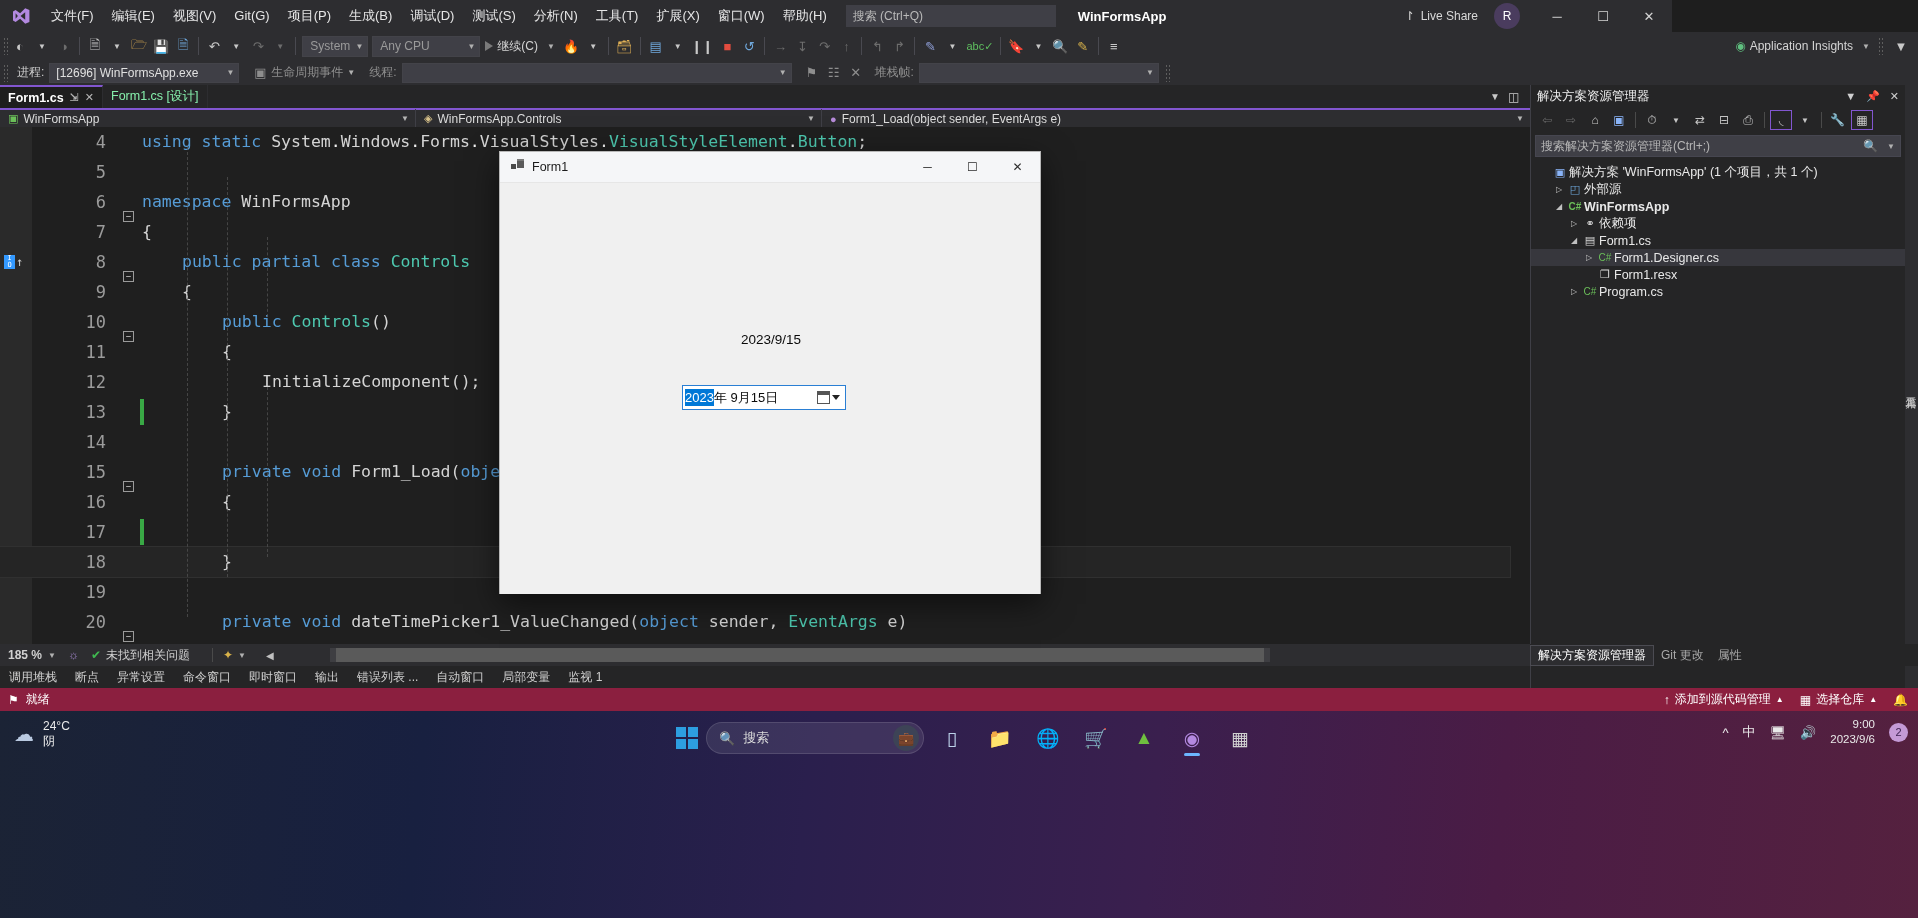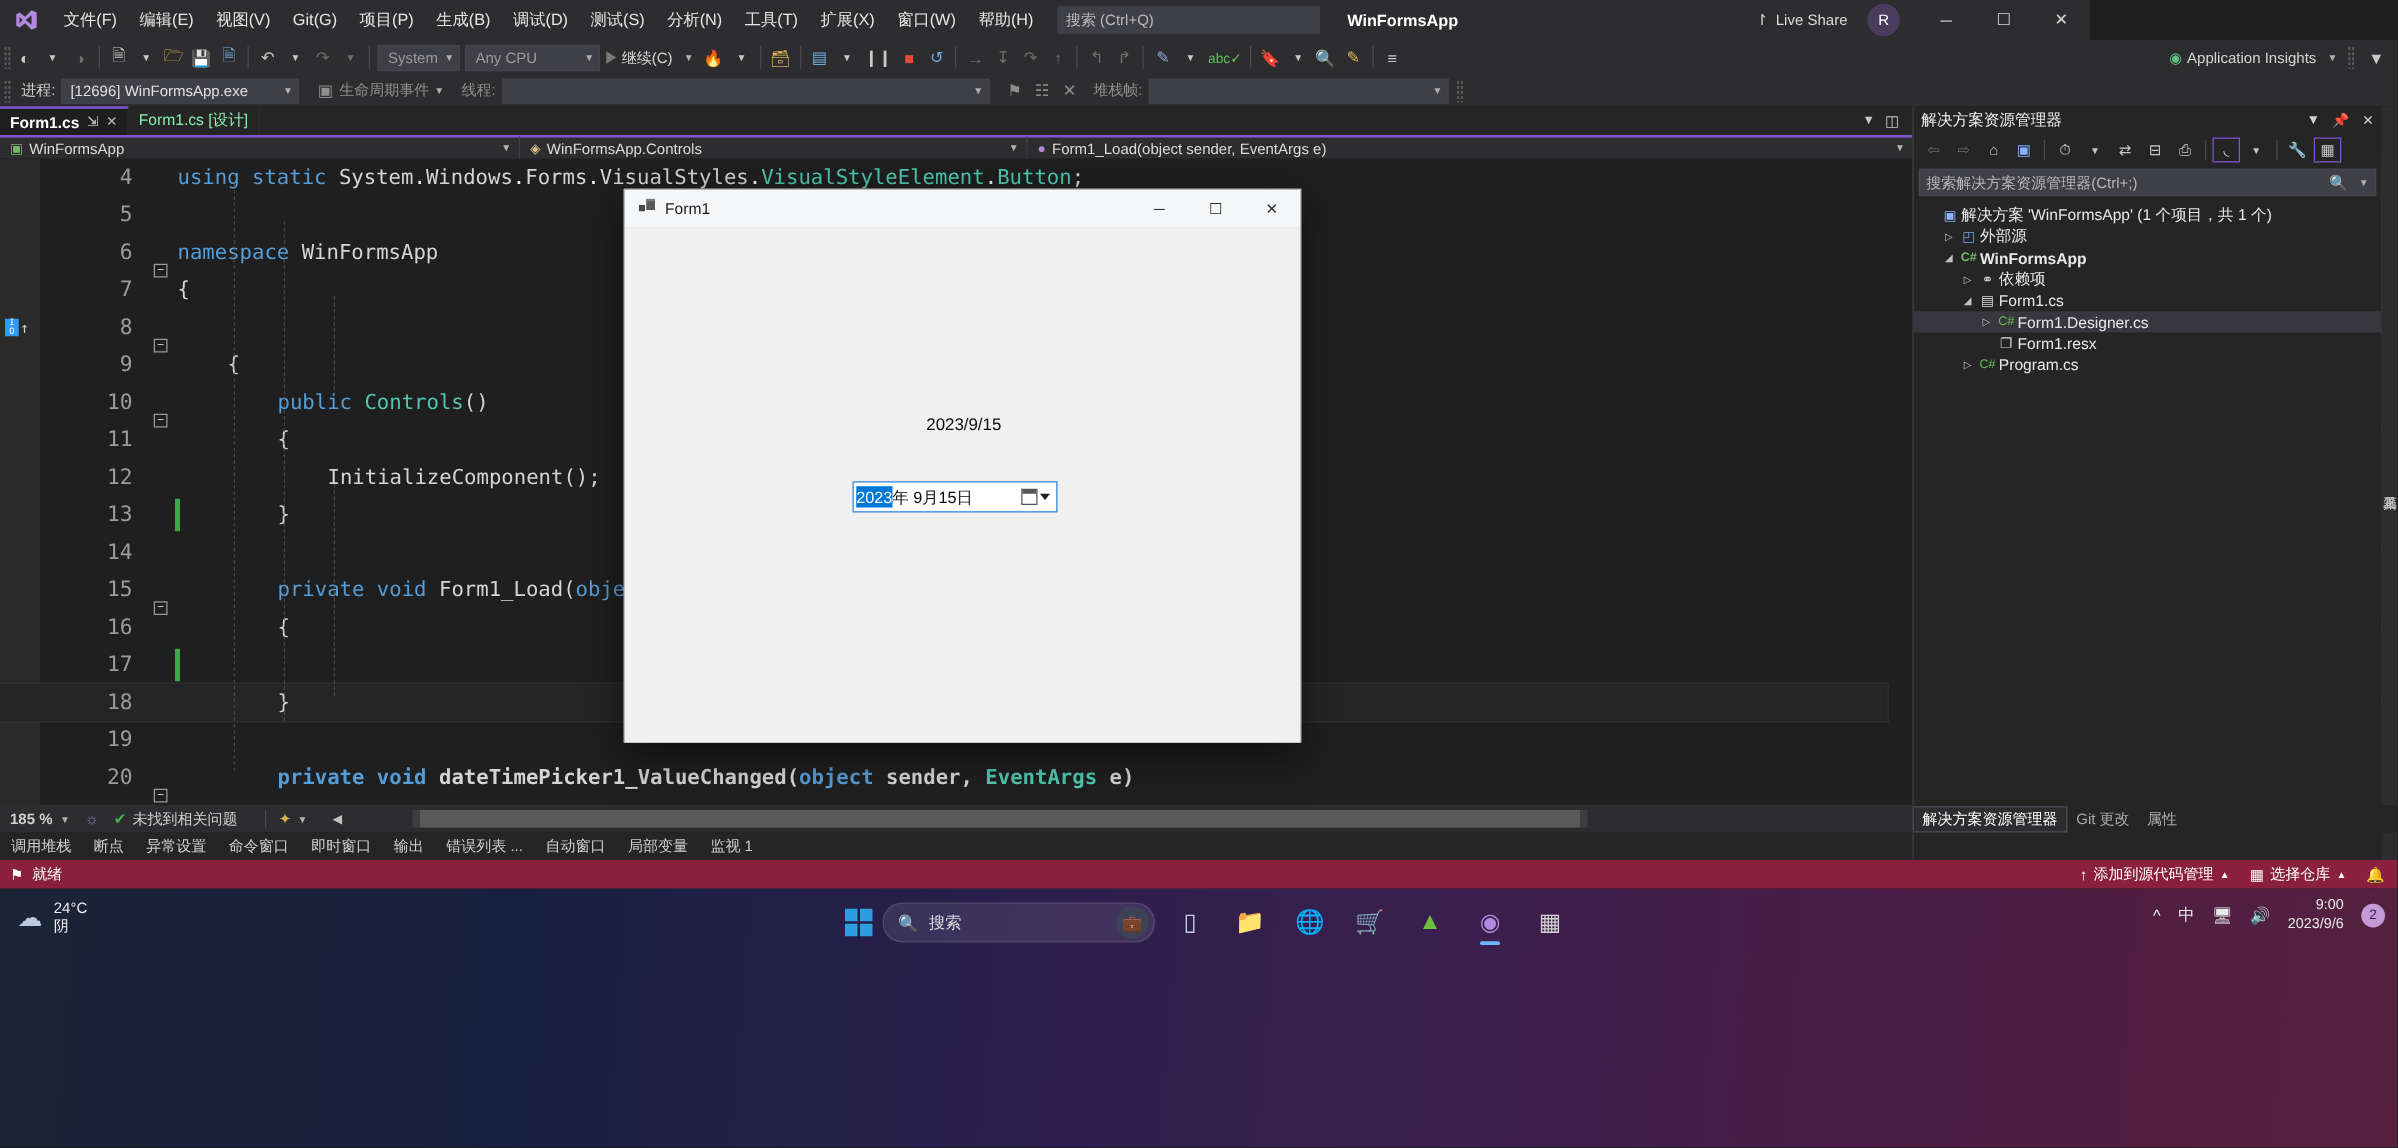--- a/index.html
+++ b/index.html
@@ -462,33 +462,33 @@
     </div>
   </div>
 
   <div class="editor">
     <div class="ind-margin"></div>
     <div class="codearea" id="codearea">
         <div class="cline"><div class="gutter">4</div><div class="foldcol"></div><div class="code" style="padding-left: 0px;"><span class="k">using</span> <span class="k">static</span> <span class="pl">System</span>.<span class="pl">Windows</span>.<span class="pl">Forms</span>.<span class="pl">VisualStyles</span>.<span class="t">VisualStyleElement</span>.<span class="t">Button</span><span class="pl">;</span></div></div>
         <div class="cline"><div class="gutter">5</div><div class="foldcol"></div><div class="code" style="padding-left: 0px;"><span class="pl"></span></div></div>
         <div class="cline"><div class="gutter">6</div><div class="foldcol"><span class="fold">−</span></div><div class="code" style="padding-left: 0px;"><span class="k">namespace</span> <span class="pl">WinFormsApp</span></div></div>
         <div class="cline"><div class="gutter">7</div><div class="foldcol"></div><div class="code" style="padding-left: 0px;"><span class="pl">{</span></div></div>
-        <div class="cline"><div class="gutter">8</div><div class="foldcol"><span class="fold">−</span></div><div class="bmk"><span class="sq">I<br>O</span><span class="arr">↑</span></div></div>
+        <div class="cline"><div class="gutter">8</div><div class="foldcol"><span class="fold">−</span></div><div class="code" style="padding-left: 40px;"><span class="k">public</span> <span class="k">partial</span> <span class="k">class</span> <span class="t">Controls</span></div><div class="bmk"><span class="sq">I<br>O</span><span class="arr">↑</span></div></div>
         <div class="cline"><div class="gutter">9</div><div class="foldcol"></div><div class="code" style="padding-left: 40px;"><span class="pl">{</span></div></div>
         <div class="cline"><div class="gutter">10</div><div class="foldcol"><span class="fold">−</span></div><div class="code" style="padding-left: 80px;"><span class="k">public</span> <span class="t">Controls</span><span class="pl">()</span></div></div>
         <div class="cline"><div class="gutter">11</div><div class="foldcol"></div><div class="code" style="padding-left: 80px;"><span class="pl">{</span></div></div>
         <div class="cline"><div class="gutter">12</div><div class="foldcol"></div><div class="code" style="padding-left: 120px;"><span class="pl">InitializeComponent();</span></div></div>
         <div class="cline"><div class="gutter">13</div><div class="foldcol"></div><div class="code" style="padding-left: 80px;"><span class="pl">}</span></div><div class="chgbar-g"></div></div>
         <div class="cline"><div class="gutter">14</div><div class="foldcol"></div><div class="code" style="padding-left: 0px;"><span class="pl"></span></div></div>
         <div class="cline"><div class="gutter">15</div><div class="foldcol"><span class="fold">−</span></div><div class="code" style="padding-left: 80px;"><span class="k">private</span> <span class="k">void</span> <span class="pl">Form1_Load(</span><span class="k">object</span><span class="pl"> sender, </span><span class="t">EventArgs</span><span class="pl"> e)</span></div></div>
         <div class="cline"><div class="gutter">16</div><div class="foldcol"></div><div class="code" style="padding-left: 80px;"><span class="pl">{</span></div></div>
         <div class="cline"><div class="gutter">17</div><div class="foldcol"></div><div class="code" style="padding-left: 0px;"><span class="pl"></span></div><div class="chgbar-g"></div></div>
         <div class="cline cur"><div class="gutter">18</div><div class="foldcol"></div><div class="code" style="padding-left: 80px;"><span class="pl">}</span></div></div>
         <div class="cline"><div class="gutter">19</div><div class="foldcol"></div><div class="code" style="padding-left: 0px;"><span class="pl"></span></div></div>
-        <div class="cline"><div class="gutter">20</div><div class="foldcol"><span class="fold">−</span></div><div class="code" style="padding-left: 80px; font-weight: bold;"><span class="k">private</span> <span class="k">void</span> <span class="pl">dateTimePicker1_ValueChanged(</span><span class="k">object</span><span class="pl"> sender, </span><span class="t">EventArgs</span><span class="pl"> e)</span></div></div>
+        <div class="cline"><div class="gutter">20</div><div class="foldcol"><span class="fold">−</span></div><div class="code" style="padding-left: 80px;"><span class="k">private</span> <span class="k">void</span> <span class="pl">dateTimePicker1_ValueChanged(</span><span class="k">object</span><span class="pl"> sender, </span><span class="t">EventArgs</span><span class="pl"> e)</span></div></div>
         <div class="cline"><div class="gutter">21</div><div class="foldcol"></div><div class="code" style="padding-left: 80px;"><span class="pl">{</span></div></div>
       </div>
   <div style="position: absolute; left: 187px; top: 20px; width: 1px; height: 470px; border-left: 1px dashed rgb(90, 90, 90); opacity: 0.65; pointer-events: none;"></div>
       <div style="position: absolute; left: 227px; top: 50px; width: 1px; height: 400px; border-left: 1px dashed rgb(90, 90, 90); opacity: 0.65; pointer-events: none;"></div>
       <div style="position: absolute; left: 267px; top: 110px; width: 1px; height: 80px; border-left: 1px dashed rgb(90, 90, 90); opacity: 0.65; pointer-events: none;"></div>
       <div style="position: absolute; left: 267px; top: 260px; width: 1px; height: 170px; border-left: 1px dashed rgb(90, 90, 90); opacity: 0.65; pointer-events: none;"></div>
     </div>
   <div class="vscroll">
     <div class="vthumb"></div>
     <div class="vmark" style="top:135px;"></div>

